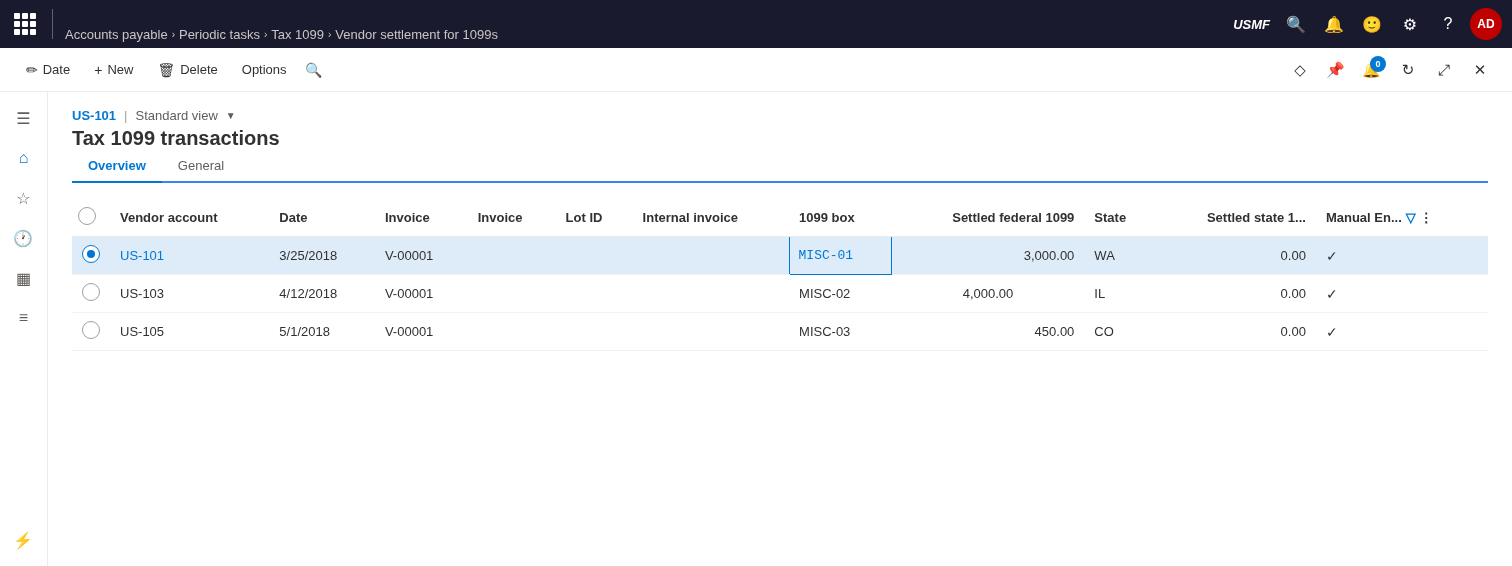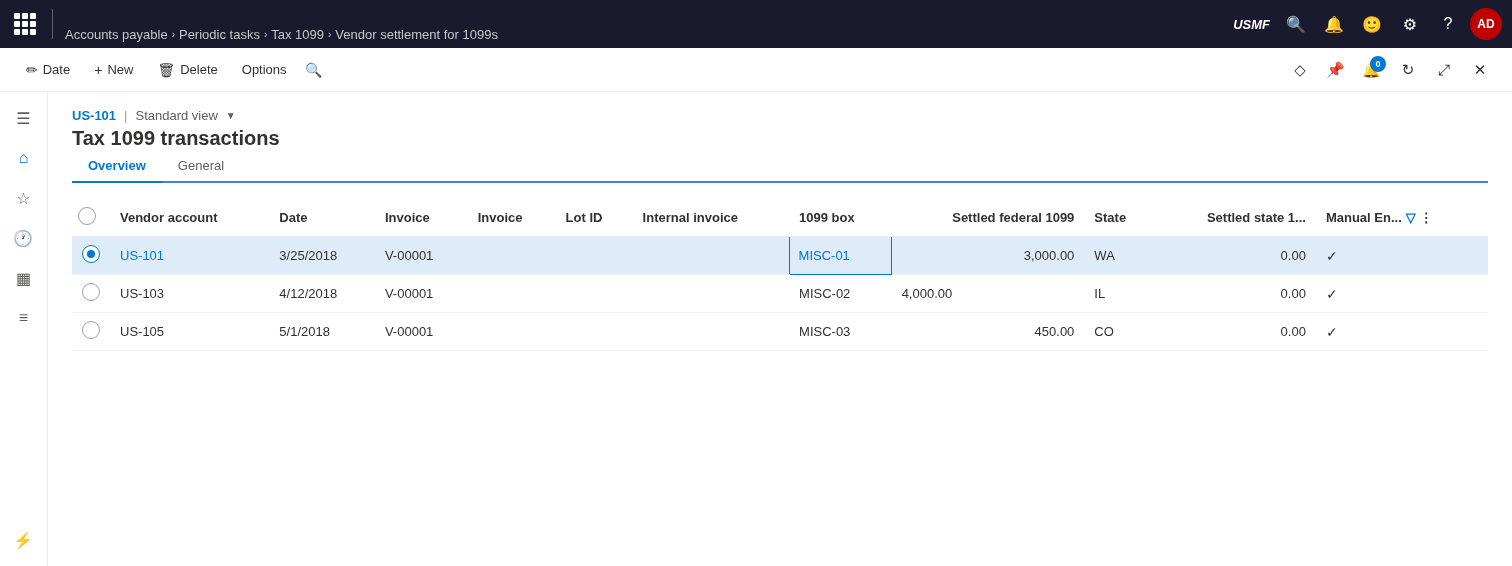--- a/index.html
+++ b/index.html
@@ -412,21 +412,21 @@
         <div class="row-radio checked"></div>
       </td>
       <td>
         <span class="link-cell">US-101</span>
       </td>
       <td>3/25/2018</td>
       <td>V-00001</td>
       <td></td>
       <td></td>
       <td></td>
-      <td style="border: 1px solid #0078d4; padding: 1px 9px;">
+      <td style="border: 1px solid #0078d4; padding: 1px 9px; font-family: Liberation Mono, monospace;">
         <span class="link-cell">MISC-01</span>
       </td>
       <td style="text-align:right;">3,000.00</td>
       <td>WA</td>
       <td style="text-align:right;">0.00</td>
       <td>
         <span class="checkmark">✓</span>
       </td>
     </tr>
           <tr>
@@ -437,21 +437,21 @@
         <span class="">US-103</span>
       </td>
       <td>4/12/2018</td>
       <td>V-00001</td>
       <td></td>
       <td></td>
       <td></td>
       <td style="">
         <span class="">MISC-02</span>
       </td>
-      <td style="text-align:left;">4,000.00</td>
+      <td style="text-align:center;">4,000.00</td>
       <td>IL</td>
       <td style="text-align:right;">0.00</td>
       <td>
         <span class="checkmark">✓</span>
       </td>
     </tr>
           <tr>
       <td>
         <div class="row-radio"></div>
       </td>

